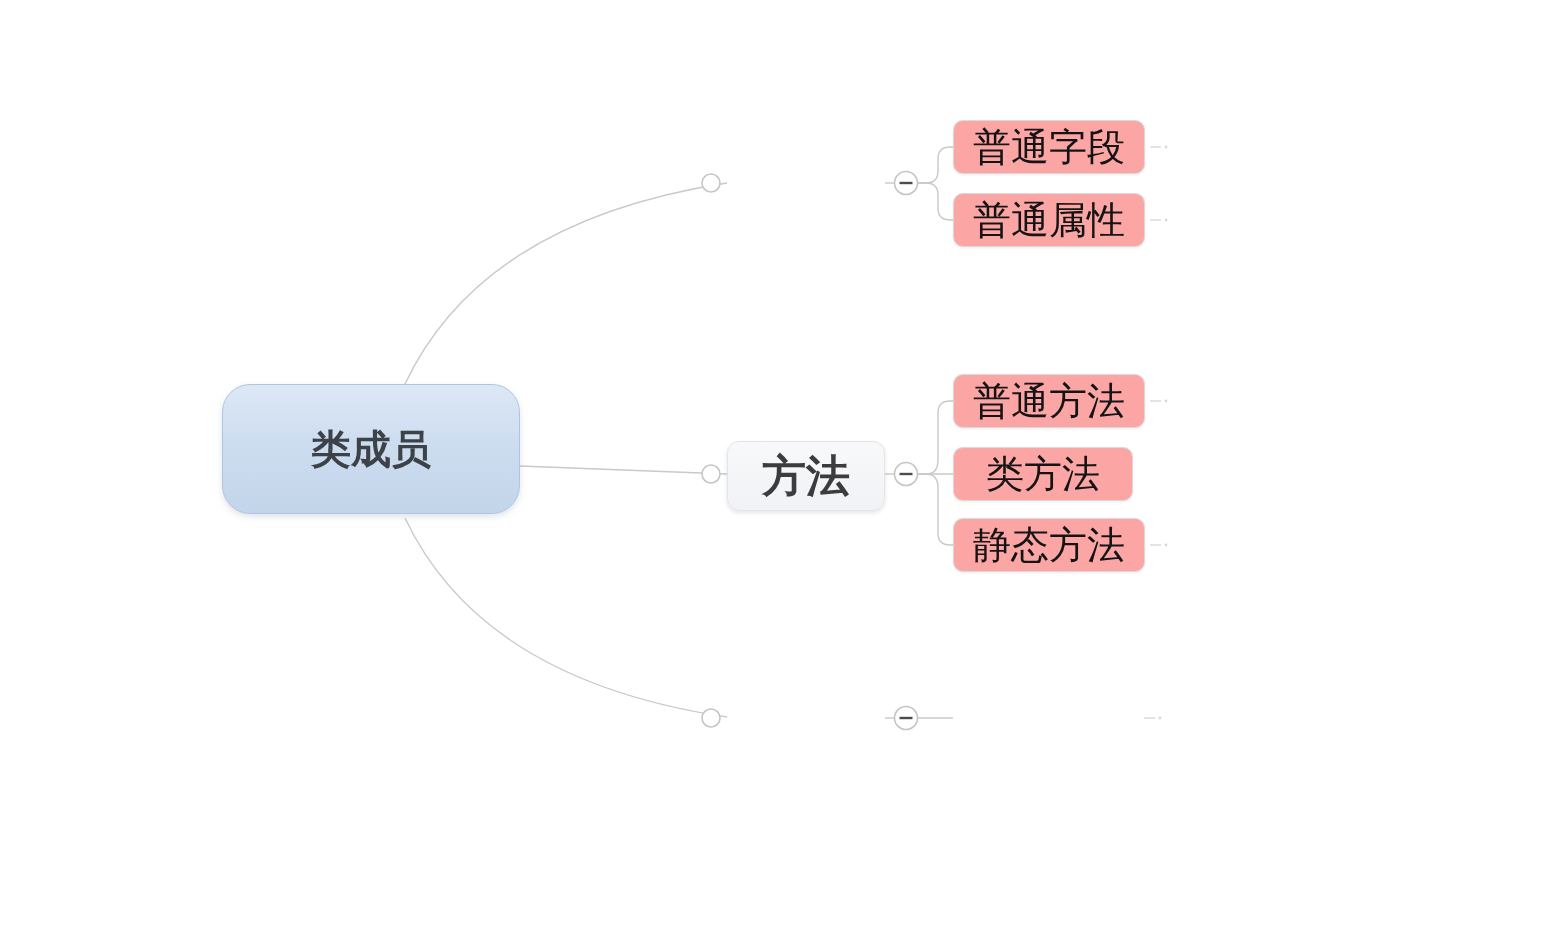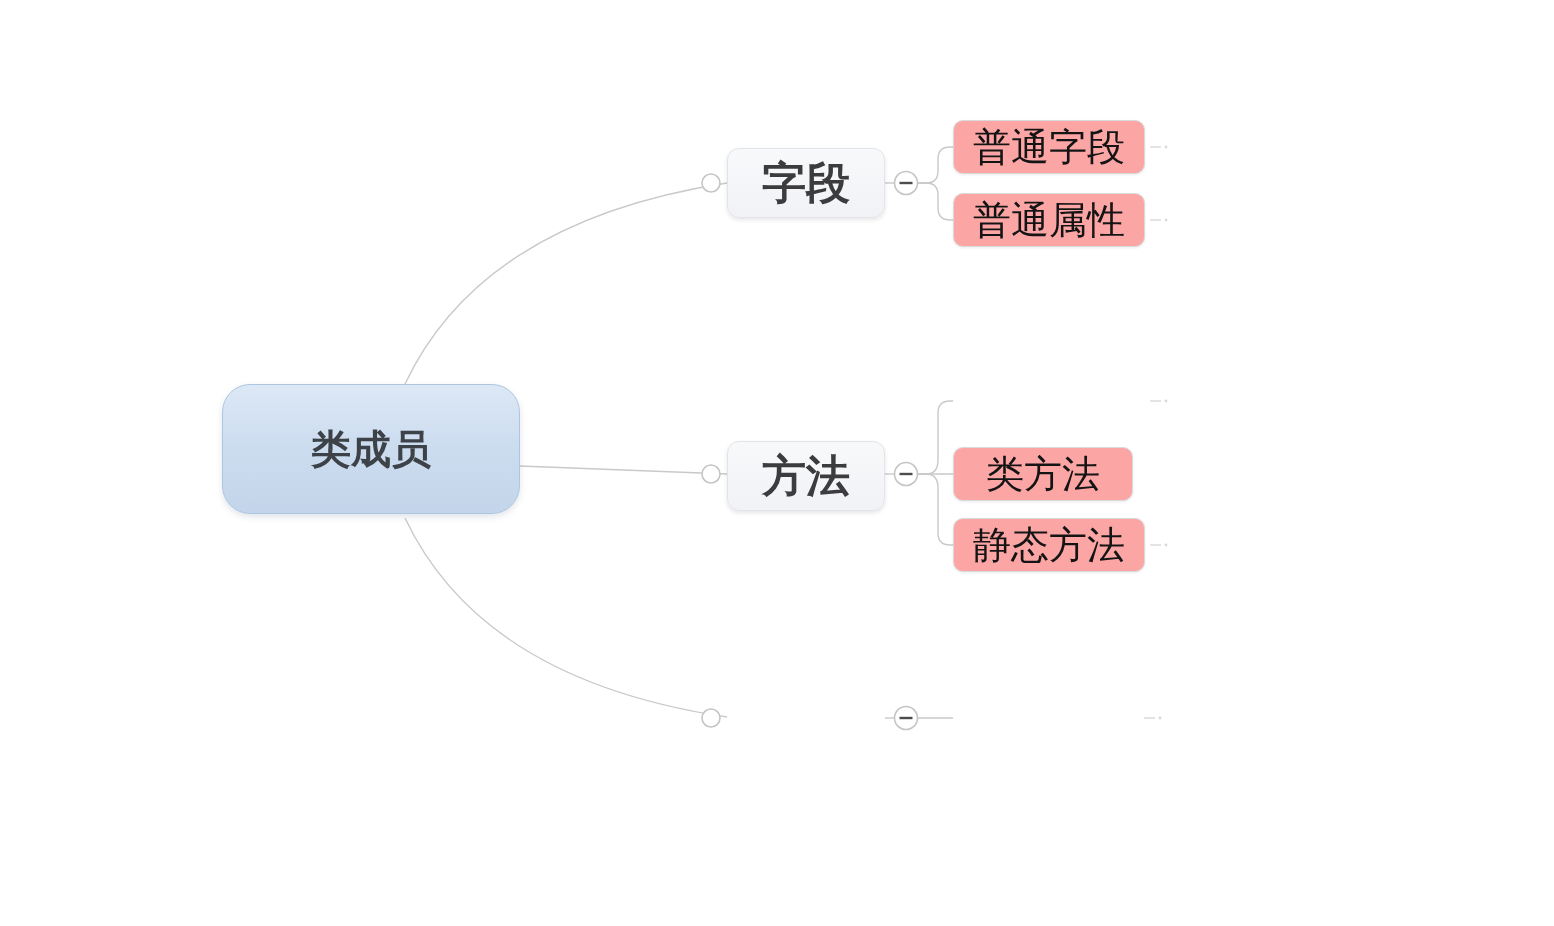--- a/index.html
+++ b/index.html
@@ -132,28 +132,28 @@
       <path d="M 899.5,474 L 912.5,474" stroke="#4d4d4d" stroke-width="2.4"></path>
     </g>
     <g>
       <circle cx="906" cy="718" r="11.5" fill="#ffffff" stroke="#c5c5c5" stroke-width="1.6"></circle>
       <path d="M 899.5,718 L 912.5,718" stroke="#4d4d4d" stroke-width="2.4"></path>
     </g>
   </svg>
 
   <div class="node root-node">类成员</div>
 
-  <div class="node branch-node branch-fields">字段</div>
 
   <div class="node branch-node branch-methods">方法</div>
 
 
   <div class="node leaf-node leaf-w4 leaf-1">普通字段</div>
 
   <div class="node leaf-node leaf-w4 leaf-2">普通属性</div>
 
+  <div class="node leaf-node leaf-w4 leaf-3">普通方法</div>
 
   <div class="node leaf-node leaf-w3 leaf-4">类方法</div>
 
   <div class="node leaf-node leaf-w4 leaf-5">静态方法</div>
 
 
 </div>
 
 </body></html>

